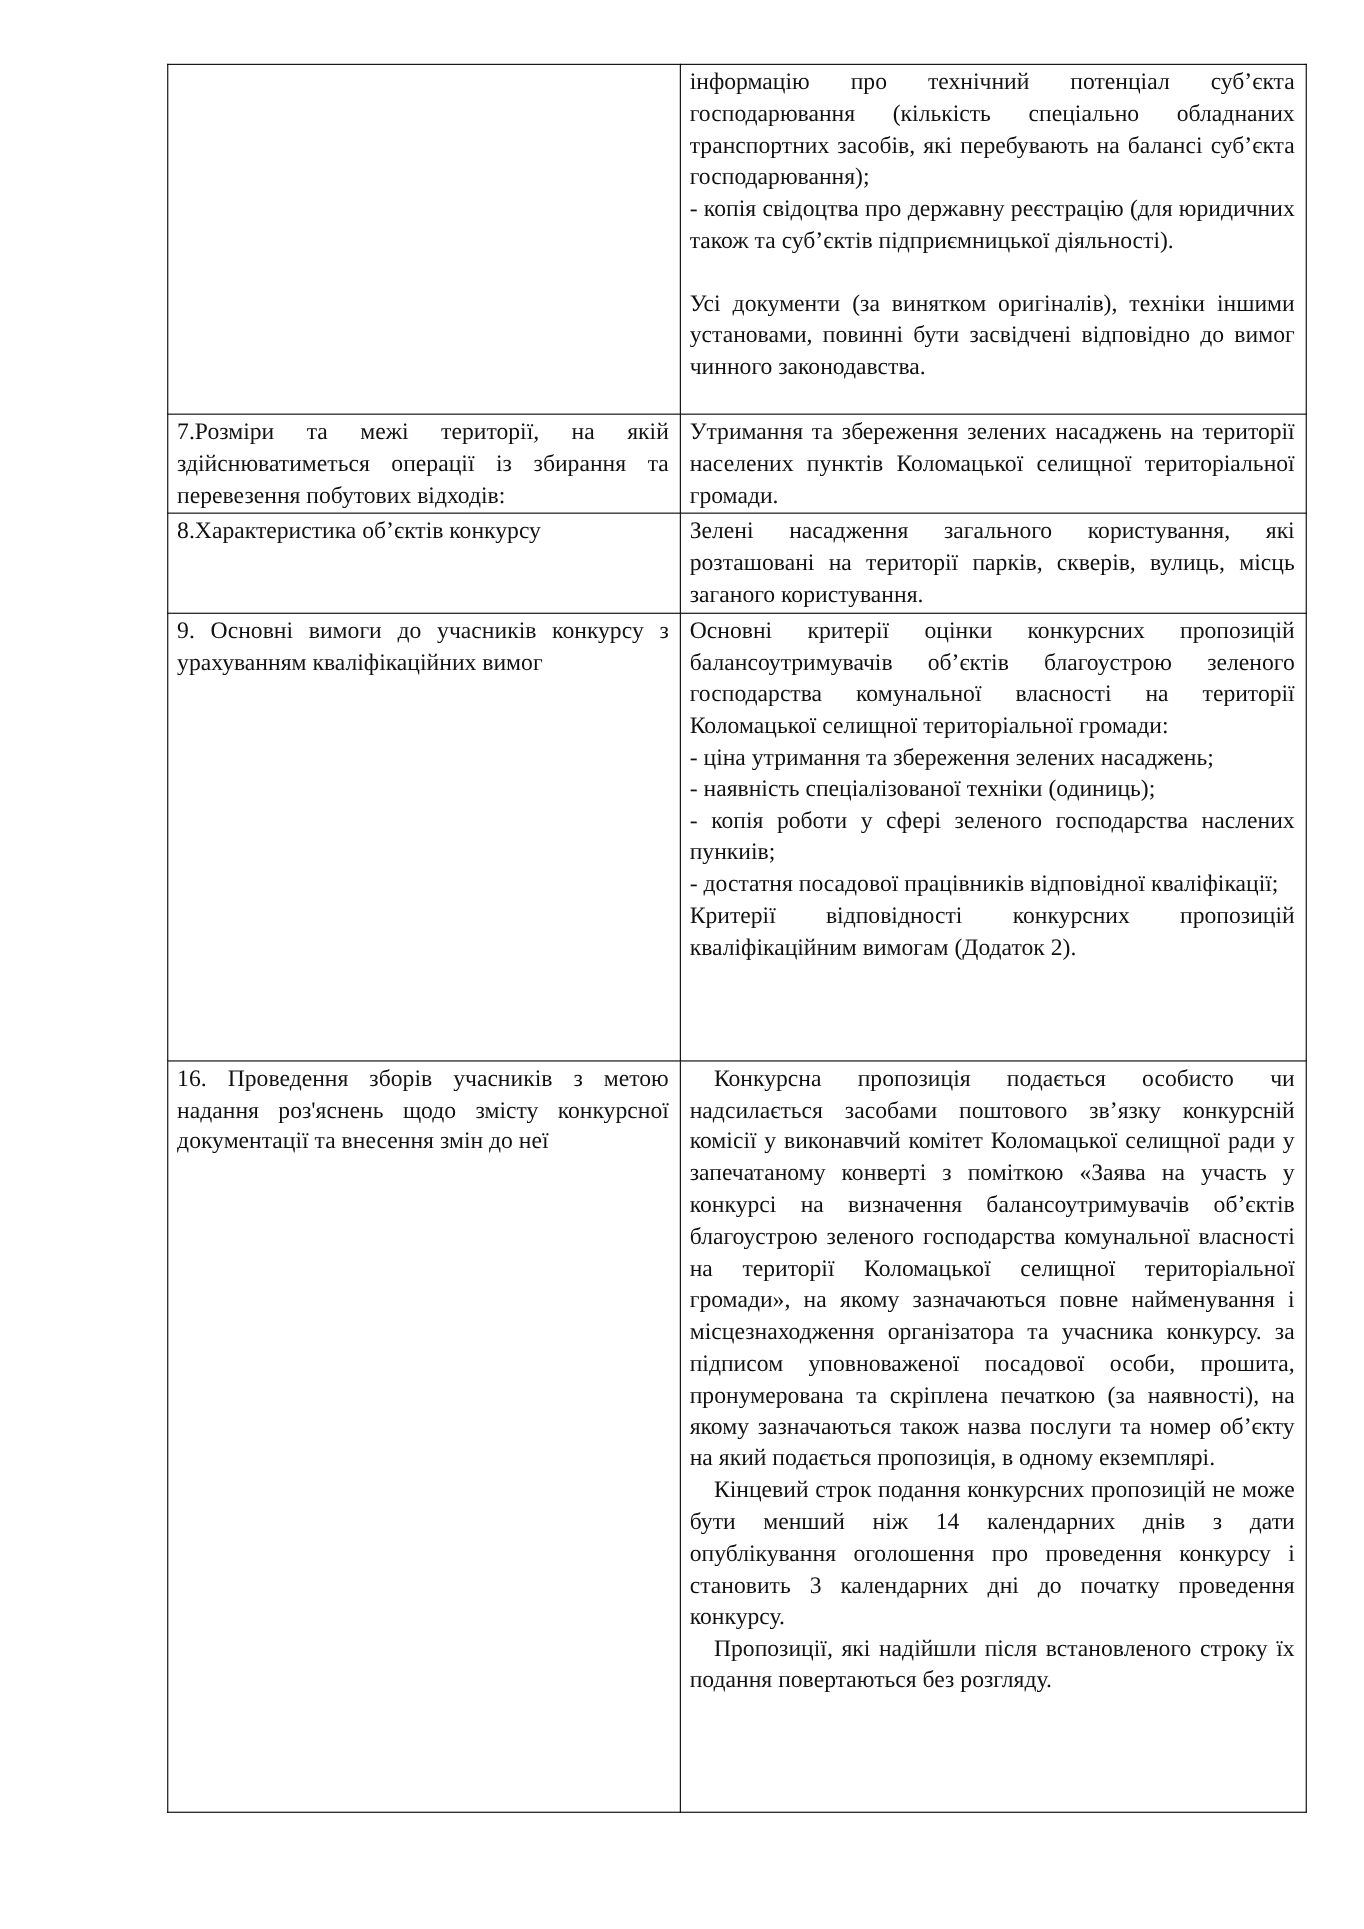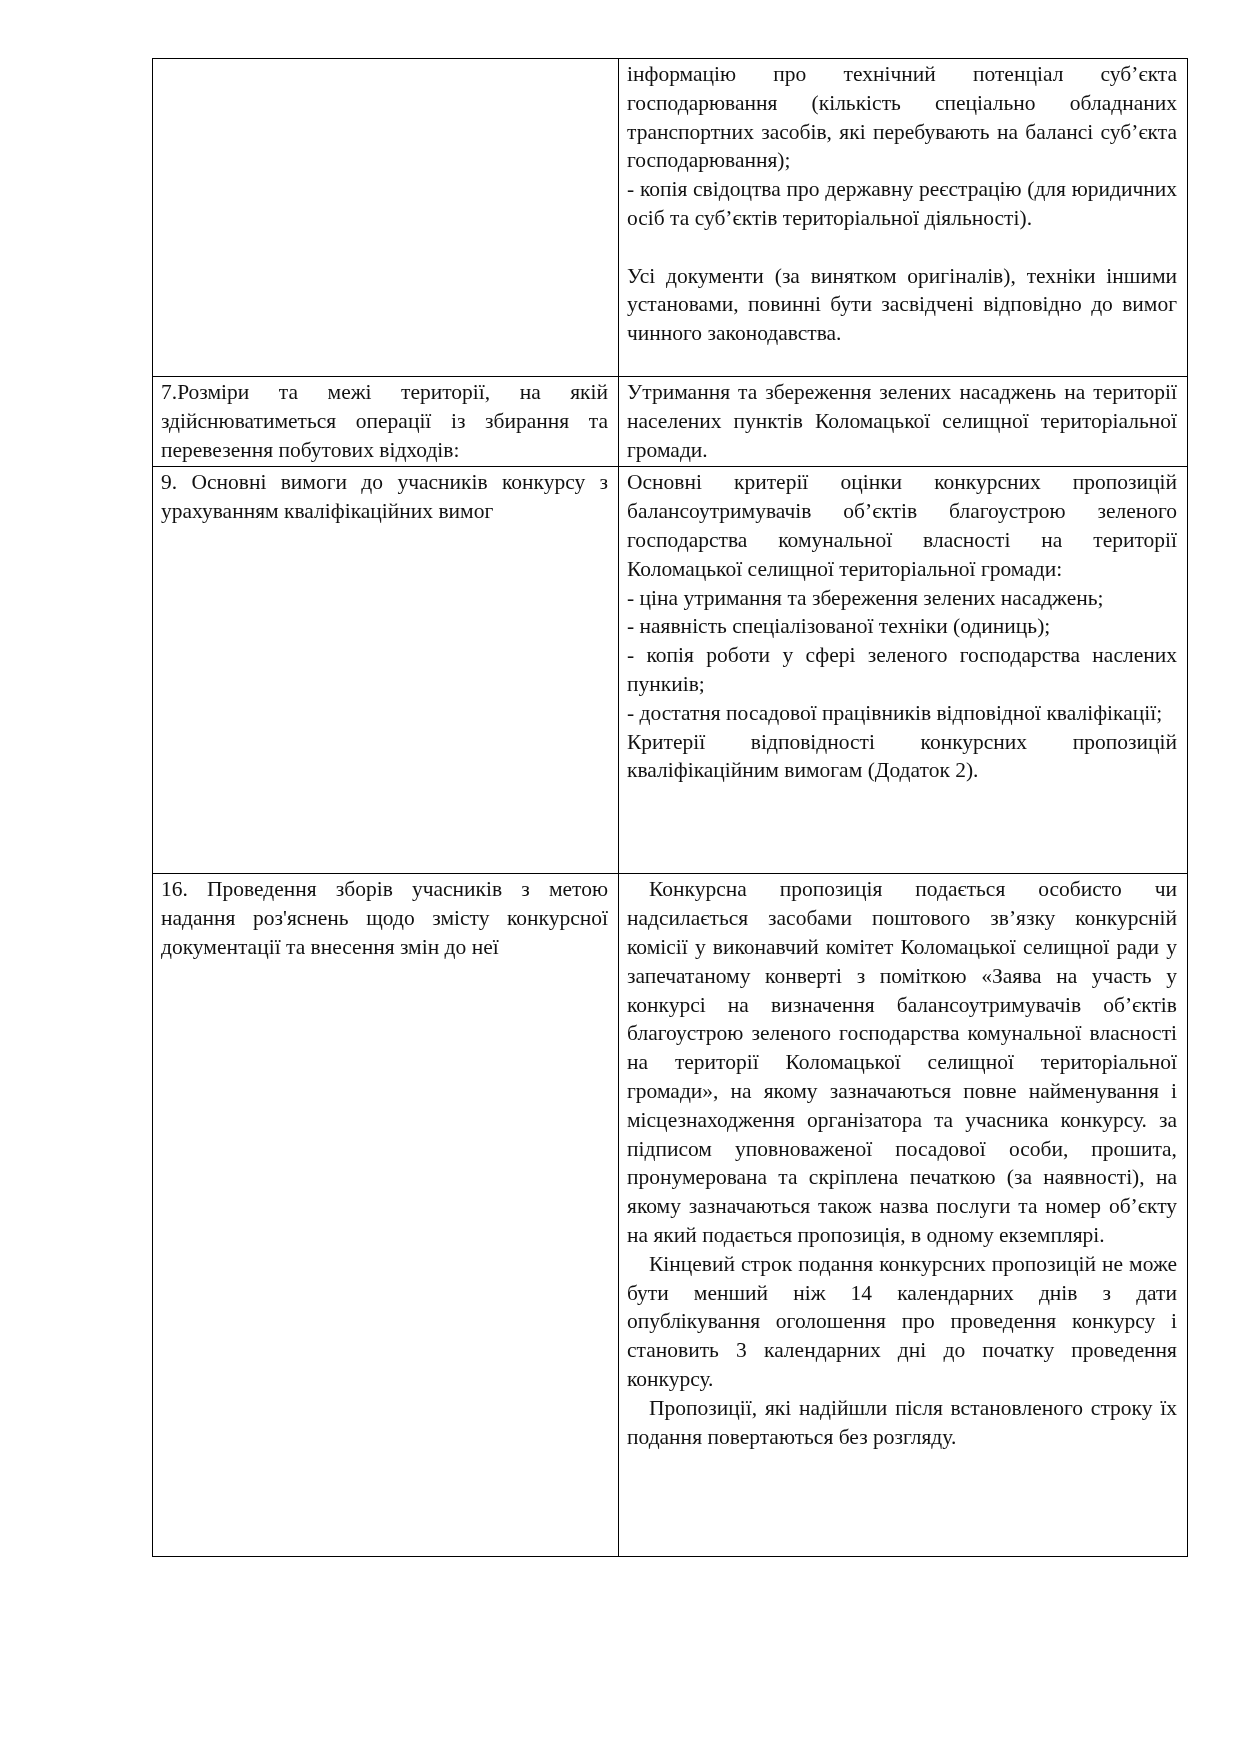--- a/index.html
+++ b/index.html
@@ -25,31 +25,39 @@
 <body>
 
 <table class="doc">
   <tbody>
       <tr class="r6">
     <td class="c1">
       <div class="p"></div>
     </td>
     <td class="c2">
       <div class="p">інформацію про технічний потенціал суб’єкта господарювання (кількість спеціально обладнаних транспортних засобів, які перебувають на балансі суб’єкта господарювання);</div>
-      <div class="p">- копія свідоцтва про державну реєстрацію (для юридичних осіб та суб’єктів територіальної діяльності).</div>
+      <div class="p">- копія свідоцтва про державну реєстрацію (для юридичних також та суб’єктів підприємницької діяльності).</div>
       <div class="p blank"></div>
       <div class="p">Усі документи (за винятком оригіналів), техніки іншими установами, повинні бути засвідчені відповідно до вимог чинного законодавства.</div>
     </td>
   </tr>
   <tr class="r7">
     <td class="c1">
       <div class="p">7.Розміри та межі території, на якій здійснюватиметься операції із збирання та перевезення побутових відходів:</div>
     </td>
     <td class="c2">
       <div class="p">Утримання та збереження зелених насаджень на території населених пунктів Коломацької селищної територіальної громади.</div>
+    </td>
+  </tr>
+  <tr class="r8">
+    <td class="c1">
+      <div class="p">8.Характеристика об’єктів конкурсу</div>
+    </td>
+    <td class="c2">
+      <div class="p">Зелені насадження загального користування, які розташовані на території парків, скверів, вулиць, місць заганого користування.</div>
     </td>
   </tr>
   <tr class="r9">
     <td class="c1">
       <div class="p">9. Основні вимоги до учасників конкурсу з урахуванням кваліфікаційних вимог</div>
     </td>
     <td class="c2">
       <div class="p">Основні критерії оцінки конкурсних пропозицій балансоутримувачів об’єктів благоустрою зеленого господарства комунальної власності на території Коломацької селищної територіальної громади:</div>
       <div class="p">- ціна утримання та збереження зелених насаджень;</div>
       <div class="p">- наявність спеціалізованої техніки (одиниць);</div>

